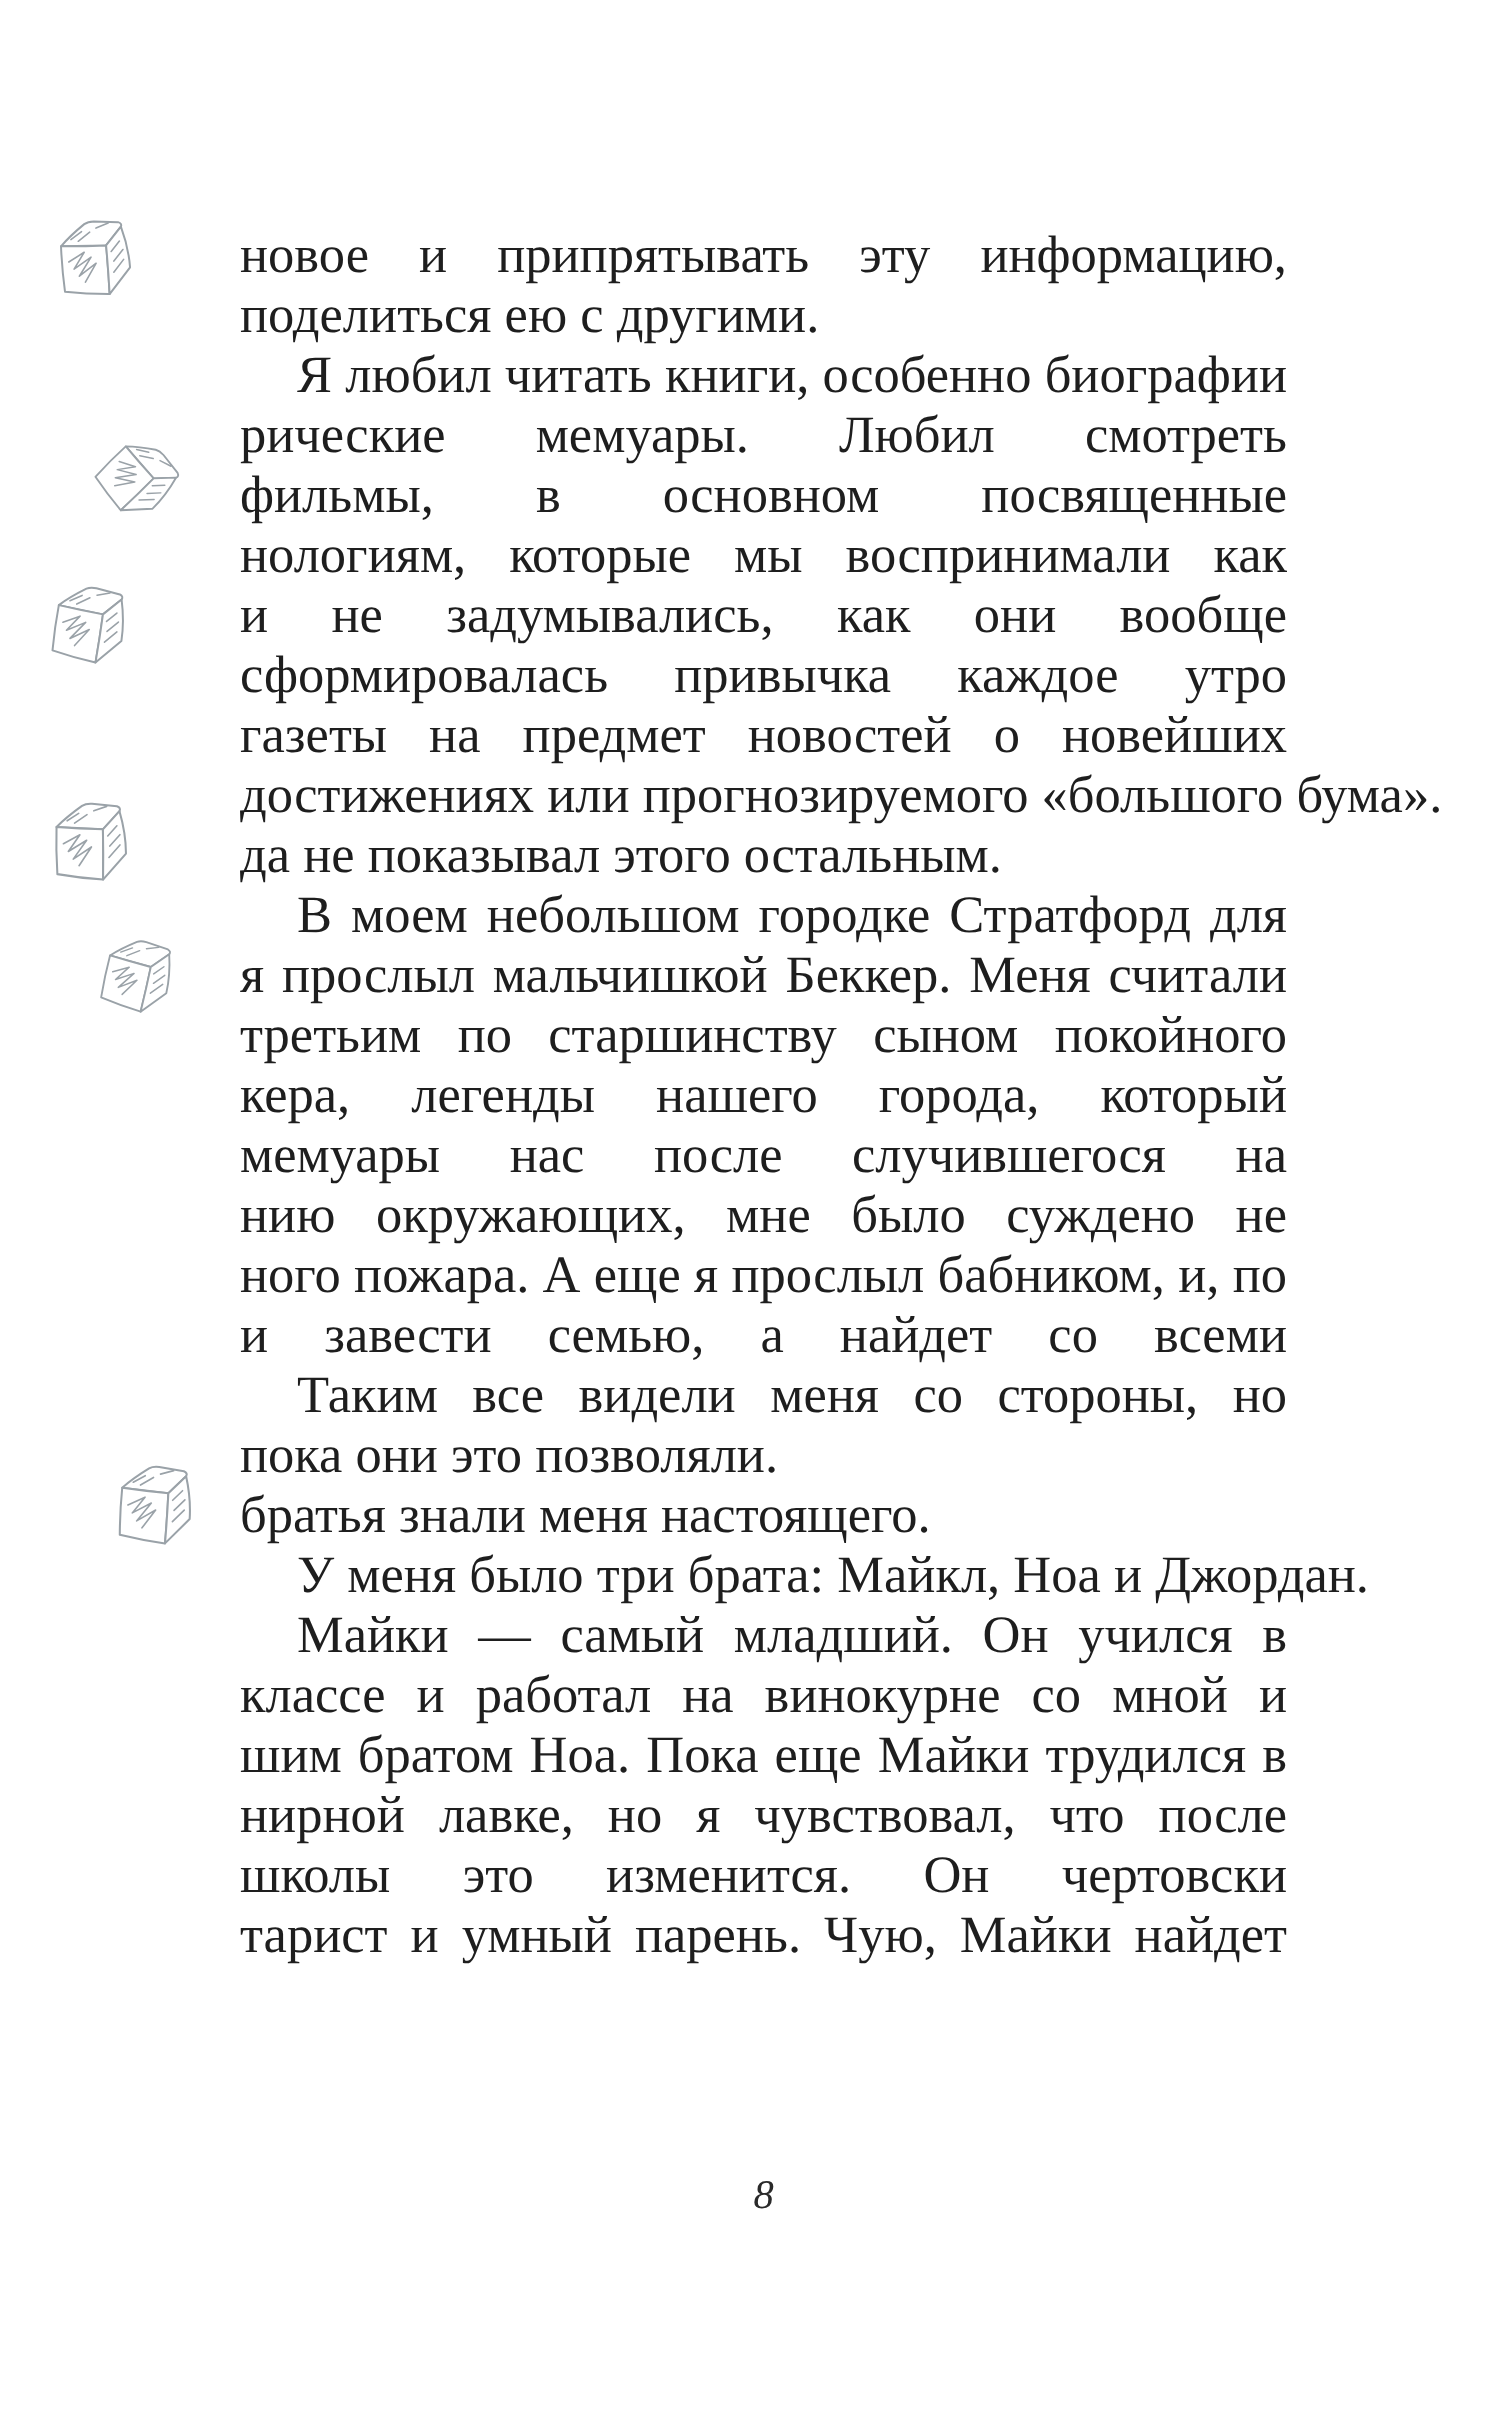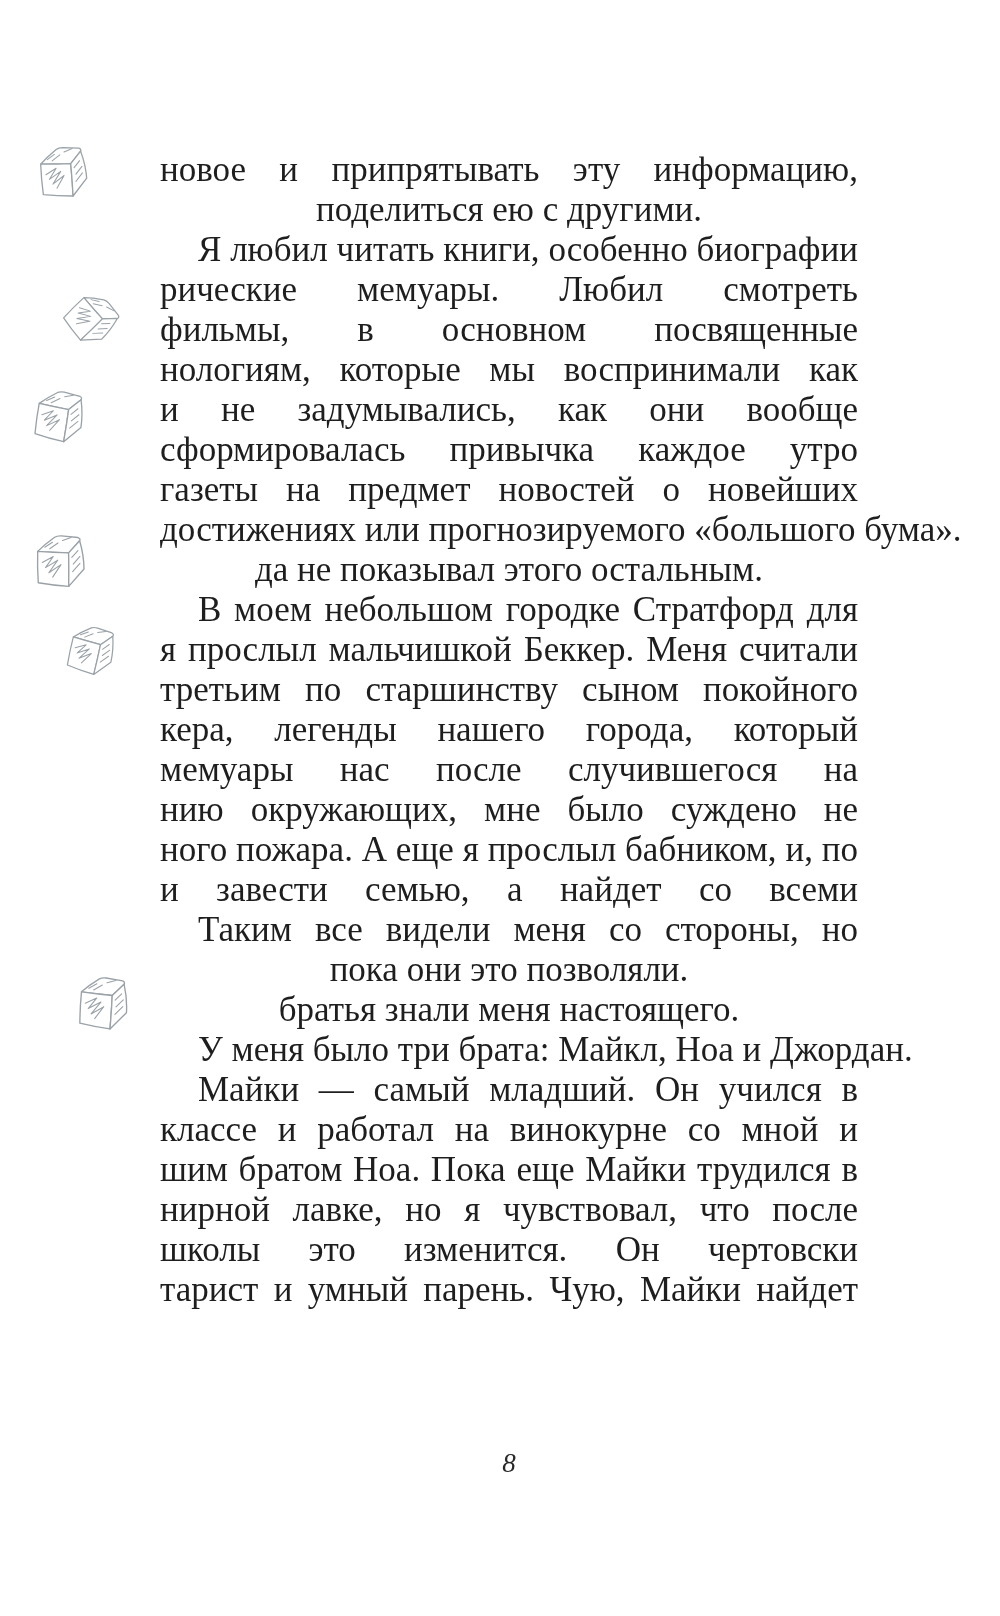--- a/index.html
+++ b/index.html
@@ -29,21 +29,21 @@
     white-space: nowrap;
     color: #1e1e1e;
   }
   .line.just {
     white-space: normal;
     text-align: justify;
     text-align-last: justify;
     overflow: hidden;
   }
   .line.left {
-    text-align: center;
+    text-align: left;
   }
   .line.indent {
     text-indent: 38px;
   }
   .folio {
     position: absolute;
     left: 160px;
     top: 1448px;
     width: 698px;
     text-align: center;

